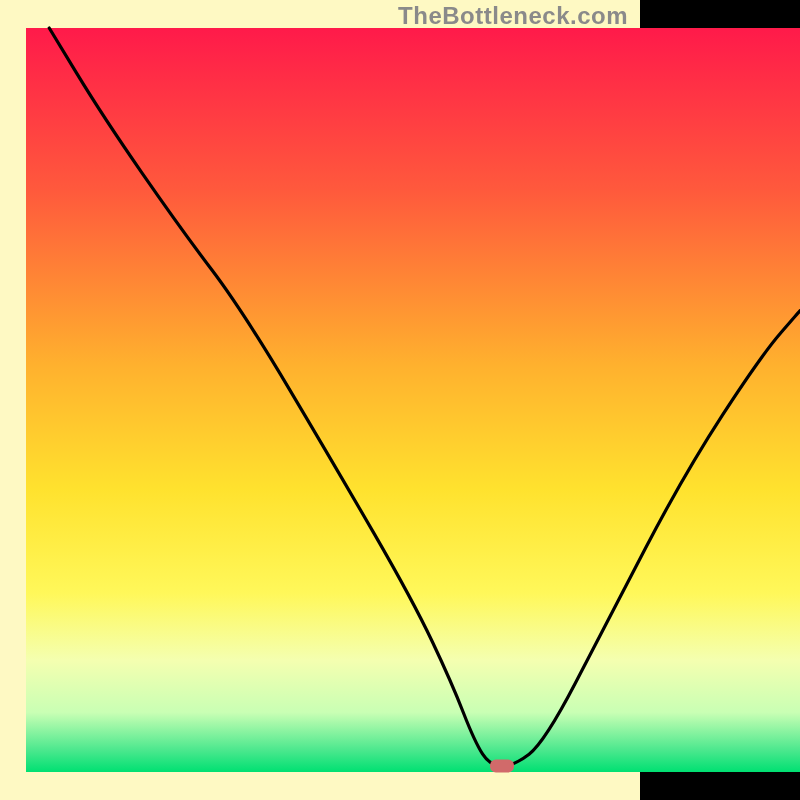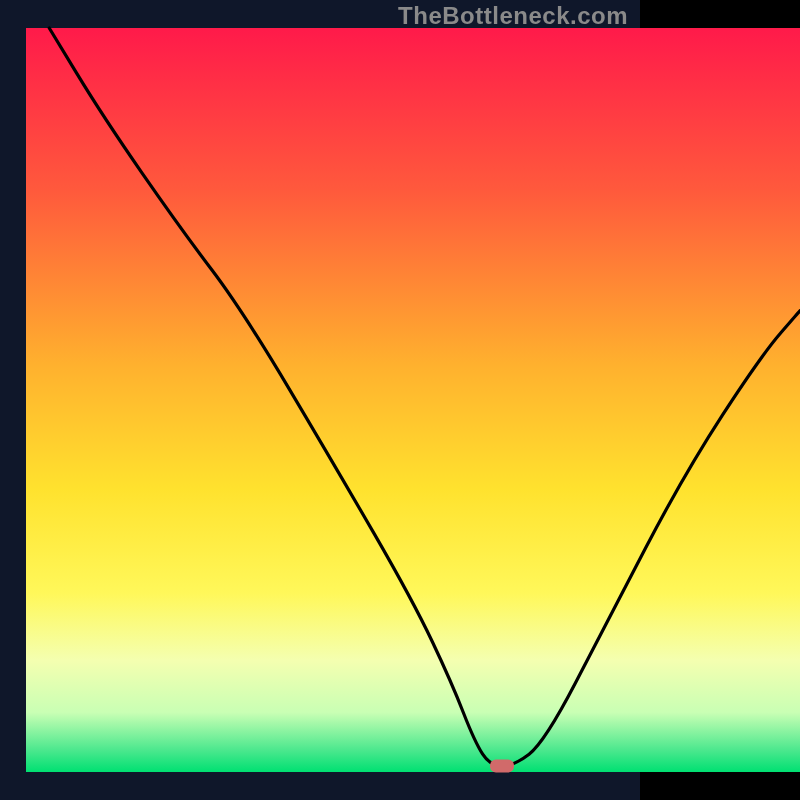--- a/index.html
+++ b/index.html
@@ -7,21 +7,21 @@
     padding: 0;
     width: 800px;
     height: 800px;
     background: #000;
     overflow: hidden;
   }
   .frame {
     position: relative;
     width: 640px;
     height: 800px;
-    background: #0f172a;
+    background: #fef9c3;
   }
   .watermark {
     position: absolute;
     top: 2px;
     right: 12px;
     font-family: Arial, Helvetica, sans-serif;
     font-size: 24px;
     font-weight: 600;
     color: #8a8a8a;
     letter-spacing: 0.5px;

